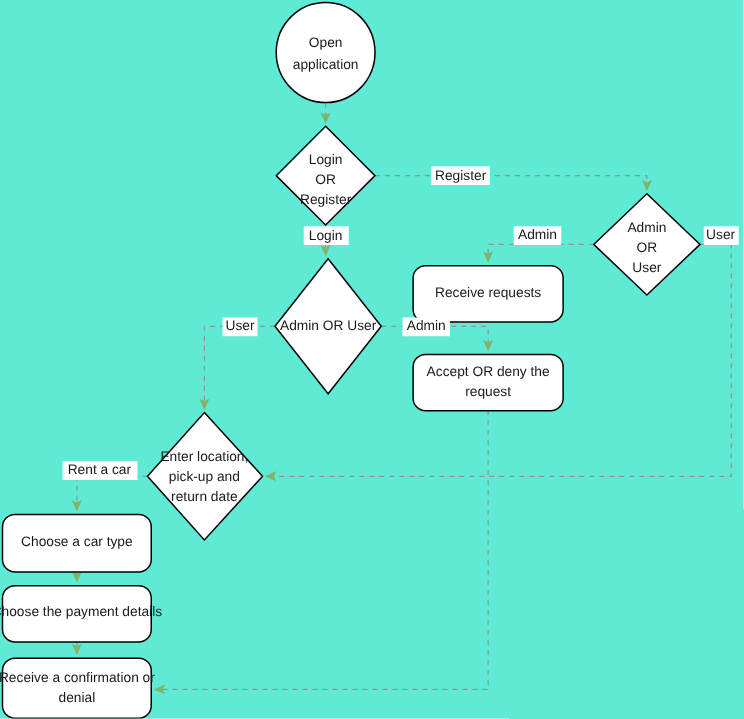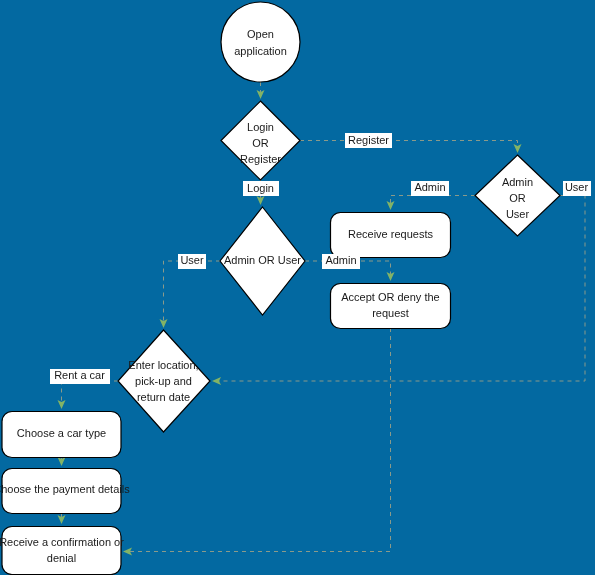--- a/index.html
+++ b/index.html
@@ -10,21 +10,21 @@
   body {
     width: 595px;
     height: 575px;
     font-family: "Liberation Sans", sans-serif;
     overflow: hidden;
   }
   #canvas {
     position: relative;
     width: 595px;
     height: 575px;
-    background: #0369a1;
+    background: #5eead4;
   }
   svg#flow {
     position: absolute;
     left: 0;
     top: 0;
     width: 595px;
     height: 575px;
     display: block;
   }
   .shape-stroke {

